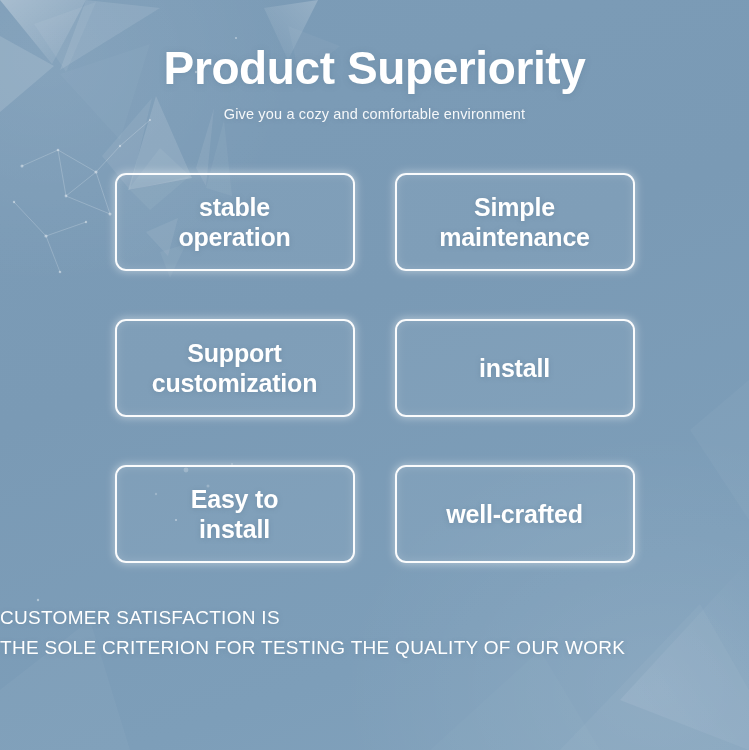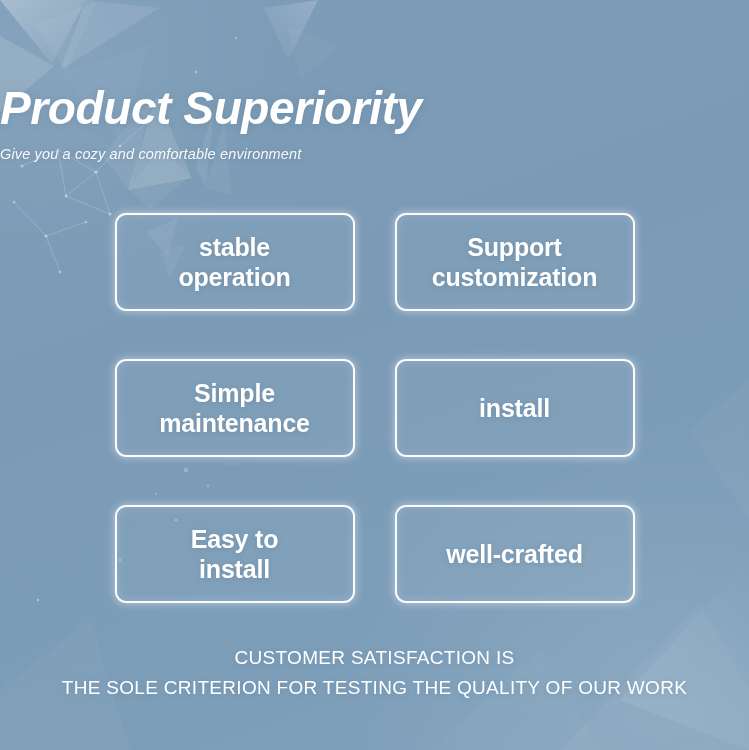--- a/index.html
+++ b/index.html
@@ -32,24 +32,23 @@
     position: absolute;
     inset: 0;
     width: 100%;
     height: 100%;
     pointer-events: none;
   }
 
   
   .header {
     position: relative;
-    padding-top: 84px;
-    text-align: left;
+    padding-top: 44px;
+    text-align: center;
     z-index: 2;
-    font-style: italic;
   }
 
   .page-title {
     font-size: 46px;
     font-weight: bold;
     color: #ffffff;
     letter-spacing: -0.4px;
     line-height: 1.05;
     text-shadow: 0 1px 6px rgba(90,120,145,0.35);
   }
@@ -99,21 +98,20 @@
     letter-spacing: -0.2px;
     padding: 0 8px;
     text-shadow: 0 1px 5px rgba(90,120,145,0.40);
   }
 
   
   .footer {
     position: relative;
     z-index: 2;
     margin-top: 40px;
-    text-align: center;
   }
 
   .footer-line {
     font-size: 19px;
     font-weight: normal;
     color: #ffffff;
     line-height: 1.55;
     letter-spacing: 0.3px;
     text-shadow: 0 1px 5px rgba(90,120,145,0.32);
   }
@@ -210,29 +208,29 @@
 
     <div class="card">
       <div class="card-label">
         <span>stable</span><br>
         <span>operation</span>
       </div>
     </div>
 
     <div class="card">
       <div class="card-label">
+        <span>Simple</span><br>
+        <span>maintenance</span>
+      </div>
+    </div>
+
+    <div class="card">
+      <div class="card-label">
         <span>Support</span><br>
         <span>customization</span>
-      </div>
-    </div>
-
-    <div class="card">
-      <div class="card-label">
-        <span>Simple</span><br>
-        <span>maintenance</span>
       </div>
     </div>
 
     <div class="card">
       <div class="card-label">
         <span>install</span>
       </div>
     </div>
 
     <div class="card">

